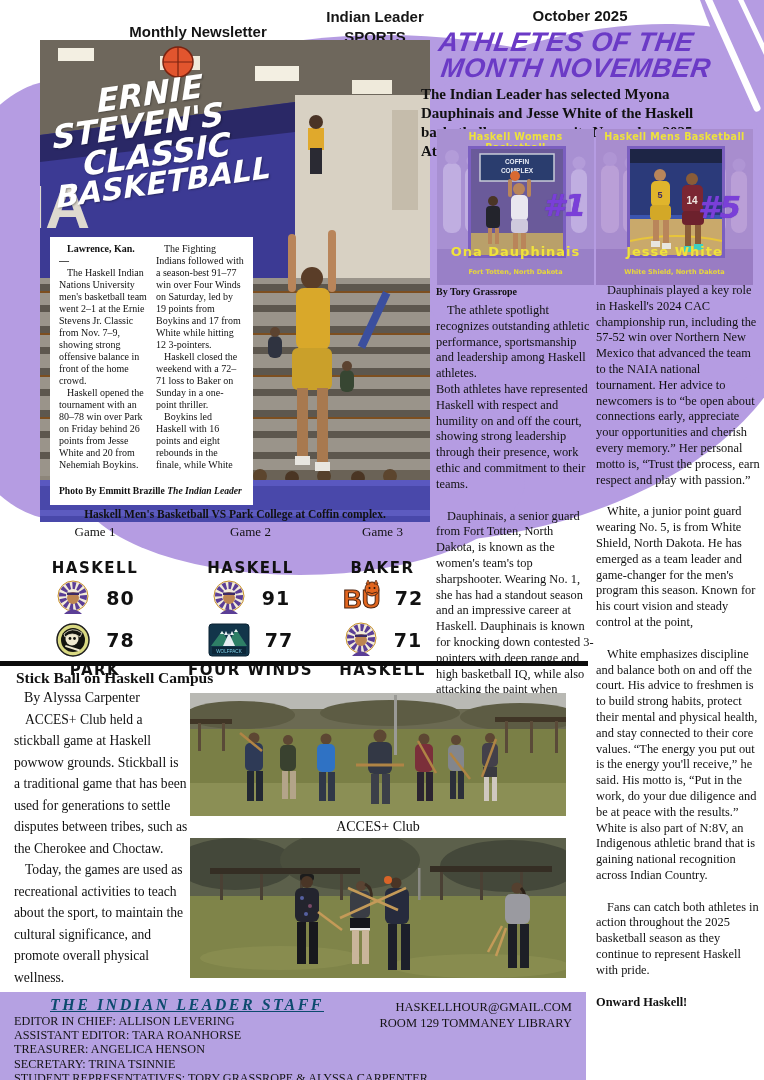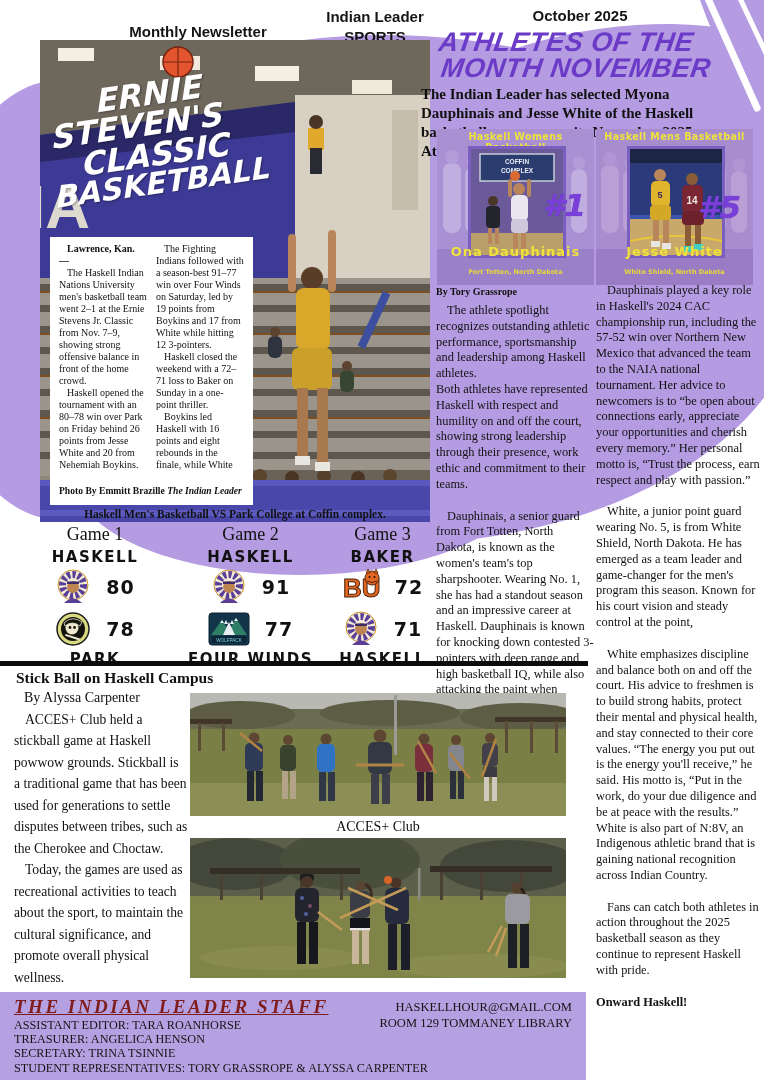--- a/index.html
+++ b/index.html
@@ -68,42 +68,42 @@
   .newscol p.gap{margin-top:16px;}
   #col-mid{left:436px;top:303px;width:158px;}
   #col-right{left:596px;top:283px;width:166px;}
   .closing{font-weight:bold;}
 
   
   .game{position:absolute;top:524px;display:flex;flex-direction:column;align-items:center;}
   #game1{left:30px;width:130px;}
   #game2{left:178px;width:145px;}
   #game3{left:320px;width:125px;}
-  .game-label{font-size:18px;margin-bottom:3px;}
+  .game-label{font-size:13px;margin-bottom:19px;}
   .team-name{font-family:"DejaVu Sans",sans-serif;font-weight:bold;font-size:15px;
      letter-spacing:1.5px;text-transform:uppercase;}
   .score-row{display:flex;align-items:center;gap:15px;height:40px;margin:1px 0;}
   .score{font-family:"DejaVu Sans",sans-serif;font-weight:bold;font-size:19px;letter-spacing:1px;}
 
   #divider{left:0;top:661px;width:588px;height:5px;background:#0c0c0c;}
 
   
   #sb-head{left:16px;top:669px;font-weight:bold;font-size:15.5px;}
   #sb-byline{left:24px;top:690px;font-size:14px;}
   #sb-body{left:14px;top:709px;width:174px;font-size:13.6px;line-height:1.58;}
   #sb-body p{margin:0;text-indent:11px;}
   #sb-photo1{left:190px;top:693px;width:376px;height:123px;}
   #sb-caption{left:190px;top:819px;width:376px;text-align:center;font-size:14px;}
   #sb-photo2{left:190px;top:838px;width:376px;height:140px;}
 
   
   #footer{left:0;top:992px;width:586px;height:88px;background:#b5a1e2;
      box-sizing:border-box;padding:4px 0 0 14px;overflow:hidden;}
-  #staff-title{font-weight:bold;font-style:italic;font-size:19px;letter-spacing:2.5px;
-     text-decoration:underline;color:#7f1d1d;}
+  #staff-title{font-weight:bold;font-style:italic;font-size:16px;letter-spacing:2.5px;
+     text-decoration:underline;color:#0c4a6e;margin-left:36px;}
   .staff-line{font-size:12.2px;line-height:14.2px;color:#141414;}
   #contact{position:absolute;right:14px;top:7px;width:280px;text-align:right;
      font-size:12.5px;line-height:16px;color:#141414;}
 </style>
 </head>
 <body>
 
 <div class="page">
 
   <svg class="abs" width="764" height="1080" viewBox="0 0 764 1080" style="left:0;top:0;">
@@ -567,20 +567,21 @@
         <rect x="318" y="86" width="9" height="44" fill="#1d1f26"></rect>
           <rect x="330" y="86" width="9" height="44" fill="#1d1f26"></rect>
         <line x1="312" y1="88" x2="298" y2="114" stroke="#c49a58" stroke-width="2.5"></line>
         <line x1="316" y1="90" x2="306" y2="118" stroke="#c49a58" stroke-width="2.5"></line>
       </g>
     </svg>
   </div>
 
   <div class="abs" id="footer">
     <div id="staff-title">THE INDIAN LEADER STAFF</div>
+    <div class="staff-line">EDITOR IN CHIEF: ALLISON LEVERING</div>
     <div class="staff-line">ASSISTANT EDITOR: TARA ROANHORSE</div>
     <div class="staff-line">TREASURER: ANGELICA HENSON</div>
     <div class="staff-line">SECRETARY: TRINA TSINNIE</div>
     <div class="staff-line">STUDENT REPRESENTATIVES: TORY GRASSROPE &amp; ALYSSA CARPENTER</div>
     <div id="contact">
       <div>HASKELLHOUR@GMAIL.COM</div>
       <div>ROOM 129 TOMMANEY LIBRARY</div>
     </div>
   </div>
 

